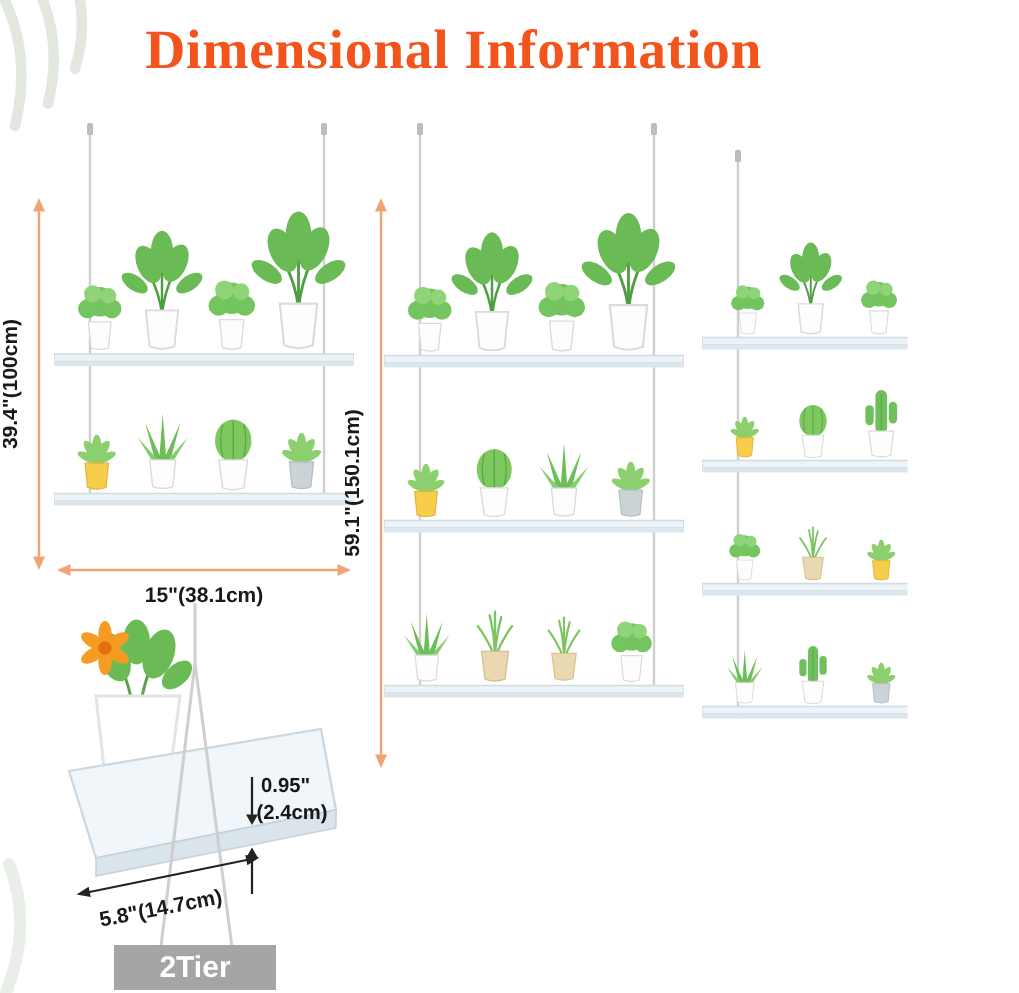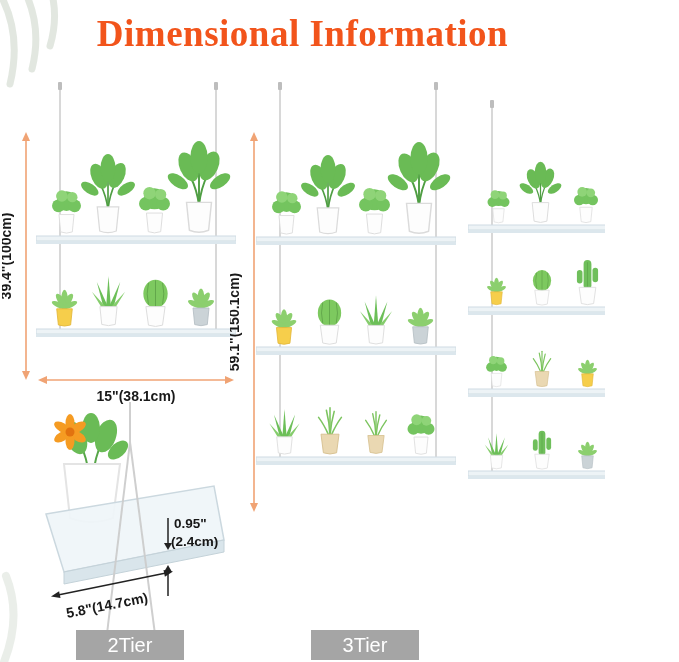--- a/index.html
+++ b/index.html
@@ -10,21 +10,21 @@
     font-family:"Liberation Serif", serif; font-weight:700; font-size:37px;
     color:#F2541B; letter-spacing:0.5px;
   }
   svg.unit, svg.detail, svg.dim, svg.deco { position:absolute; display:block; }
   .dim-label {
     font-family:"Liberation Sans", sans-serif; font-weight:700; font-size:14px; fill:#191919;
   }
   .dim-label-sm { font-family:"Liberation Sans", sans-serif; font-weight:700; font-size:13.5px; fill:#161616; }
   .tier-badge {
     position:absolute; top:630px; width:108px; height:30px; background:#A5A5A5;
-    color:#ffffff; font-weight:400; font-size:20px;
+    color:#ffffff; font-weight:700; font-size:20px;
     display:flex; align-items:center; justify-content:center;
   }
 </style>
 </head>
 <body>
 
 <div class="canvas">
 
   <svg width="0" height="0" style="position:absolute" aria-hidden="true">
     <defs>
@@ -317,15 +317,14 @@
 
     <g stroke="#222222" stroke-width="1.5" fill="#222222">
       <line x1="40" y1="193" x2="148" y2="171"></line>
       <polygon points="33,194.4 42.5,196 41.1,189.2" stroke="none"></polygon>
       <polygon points="155,169.6 146.9,174.8 145.5,168" stroke="none"></polygon>
     </g>
     <text class="dim-label" transform="translate(90,208) rotate(-11)" text-anchor="middle">5.8"(14.7cm)</text>
   </svg>
 
   <div class="tier-badge" style="left:76px">2Tier</div>
-  <div class="tier-badge" style="left:311px">3Tier</div>
 
 </div>
 
 </body></html>

